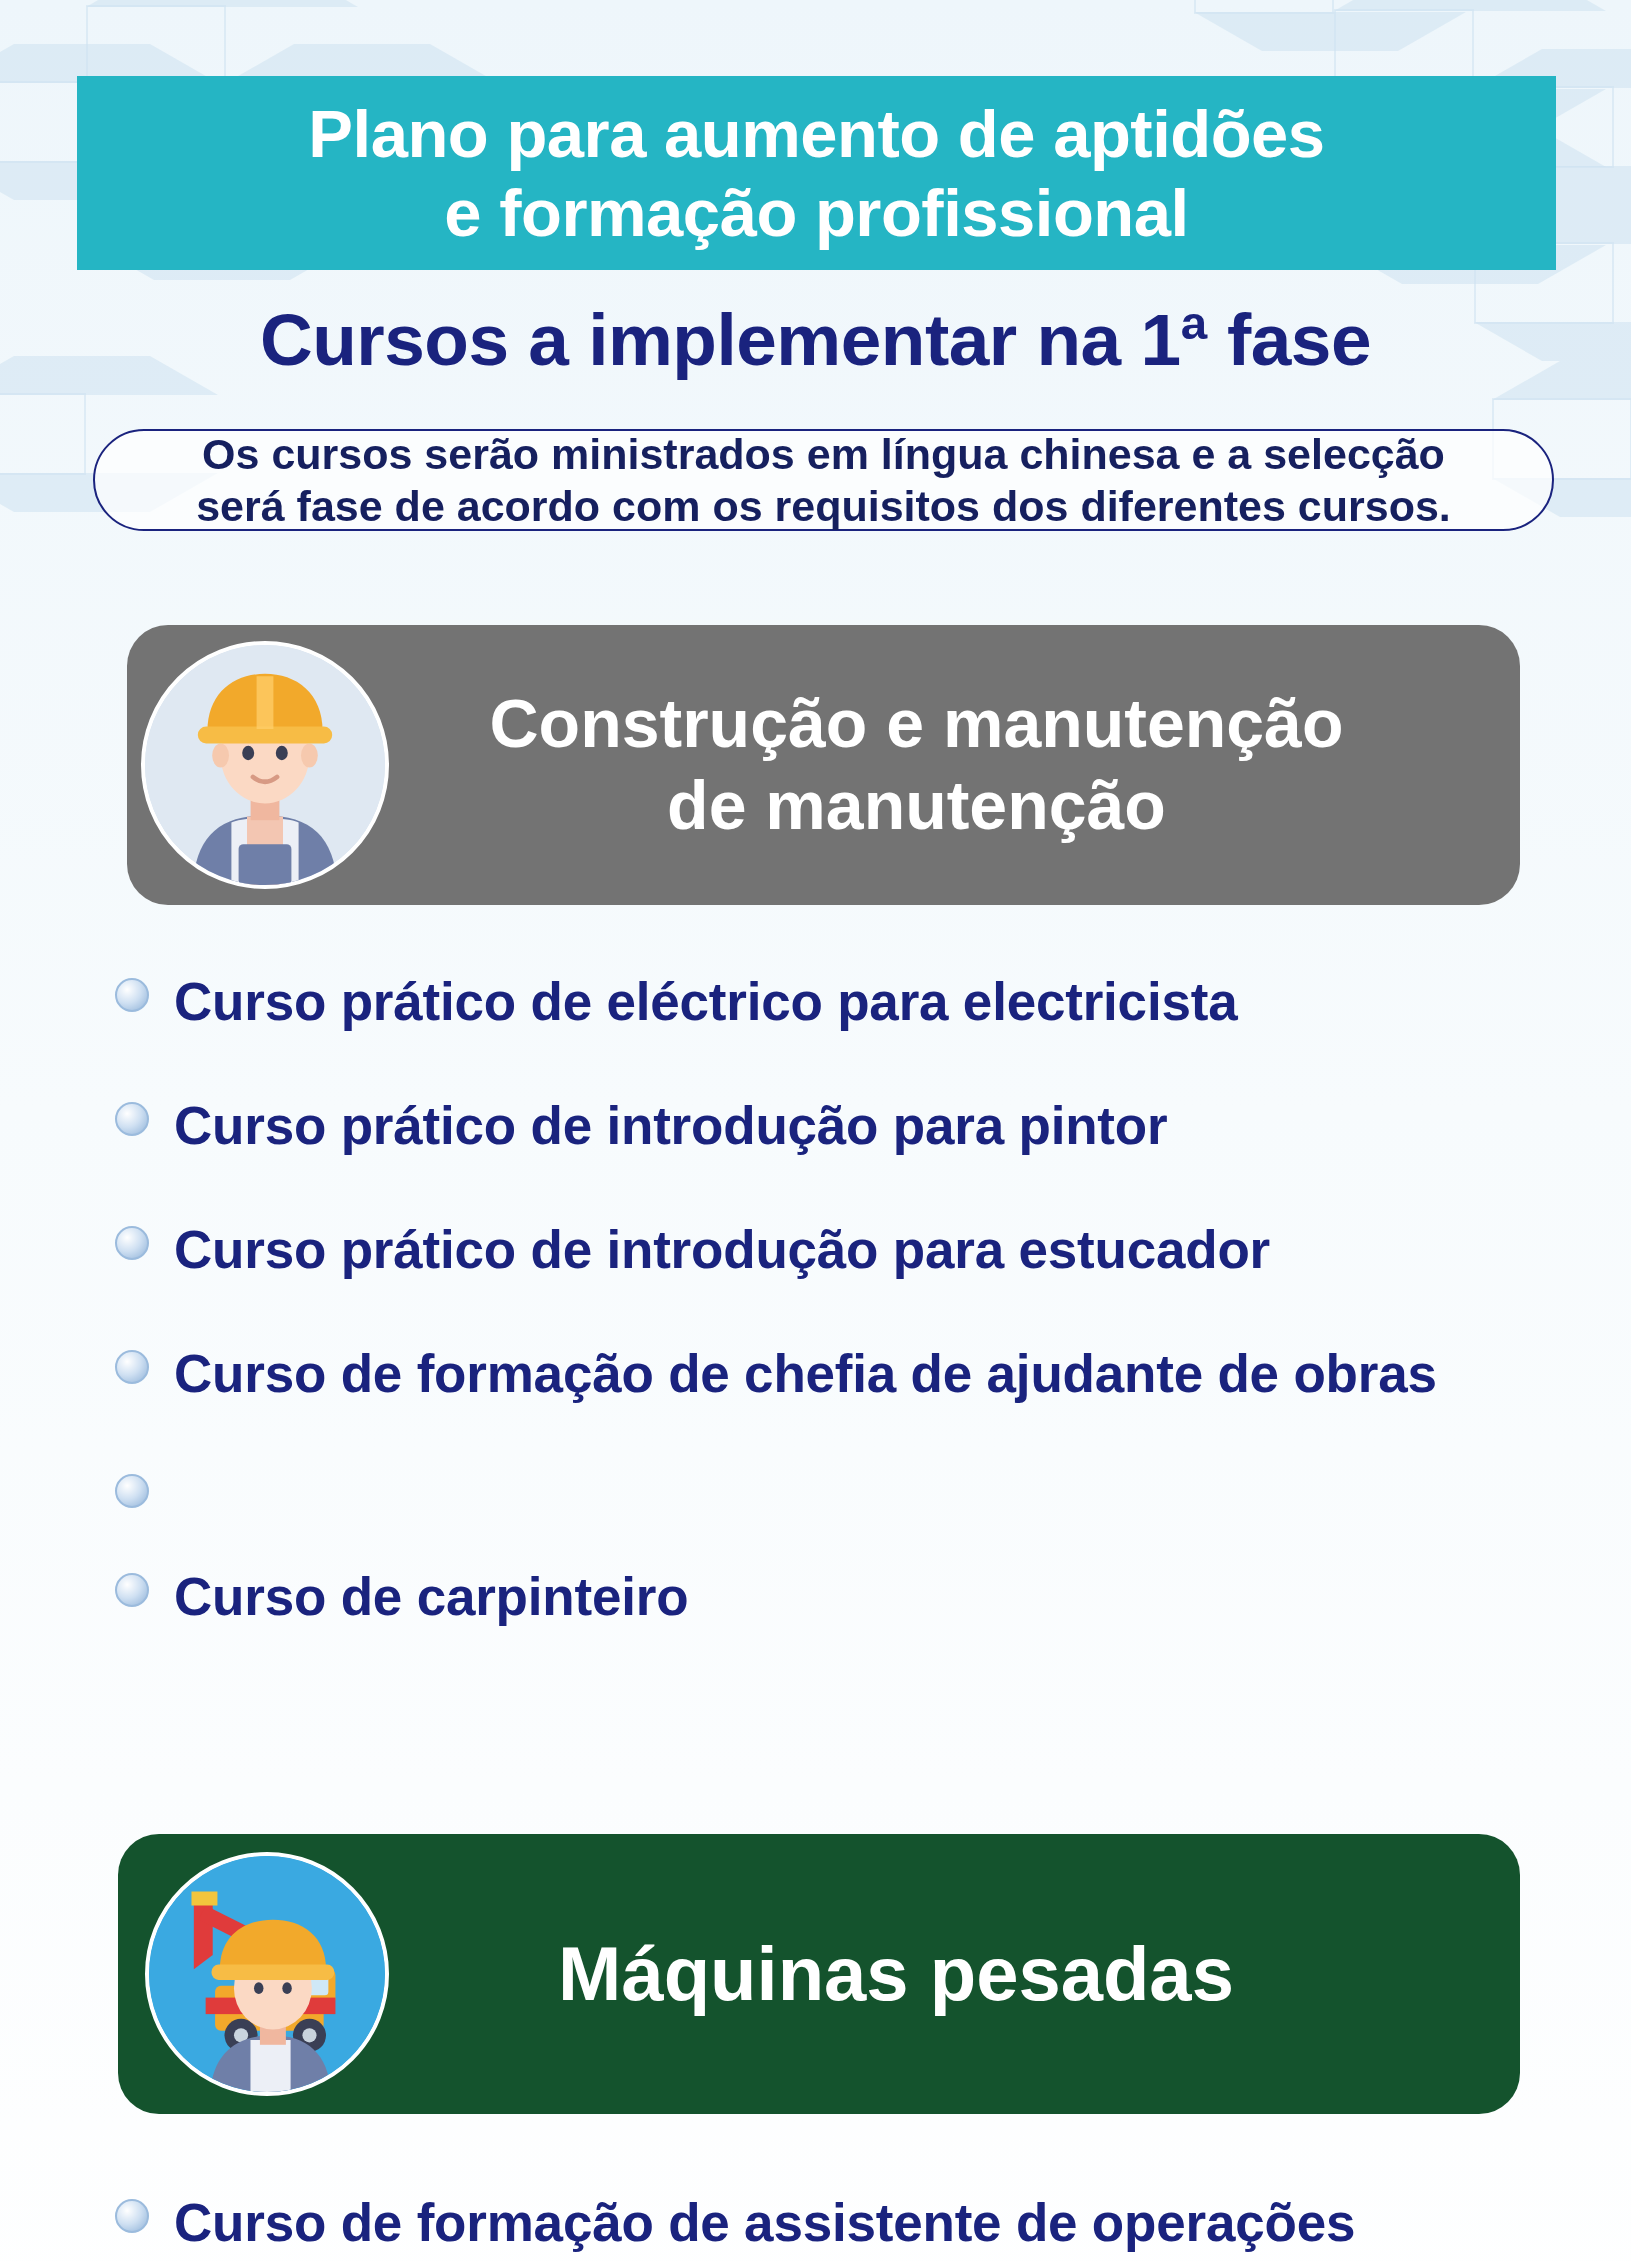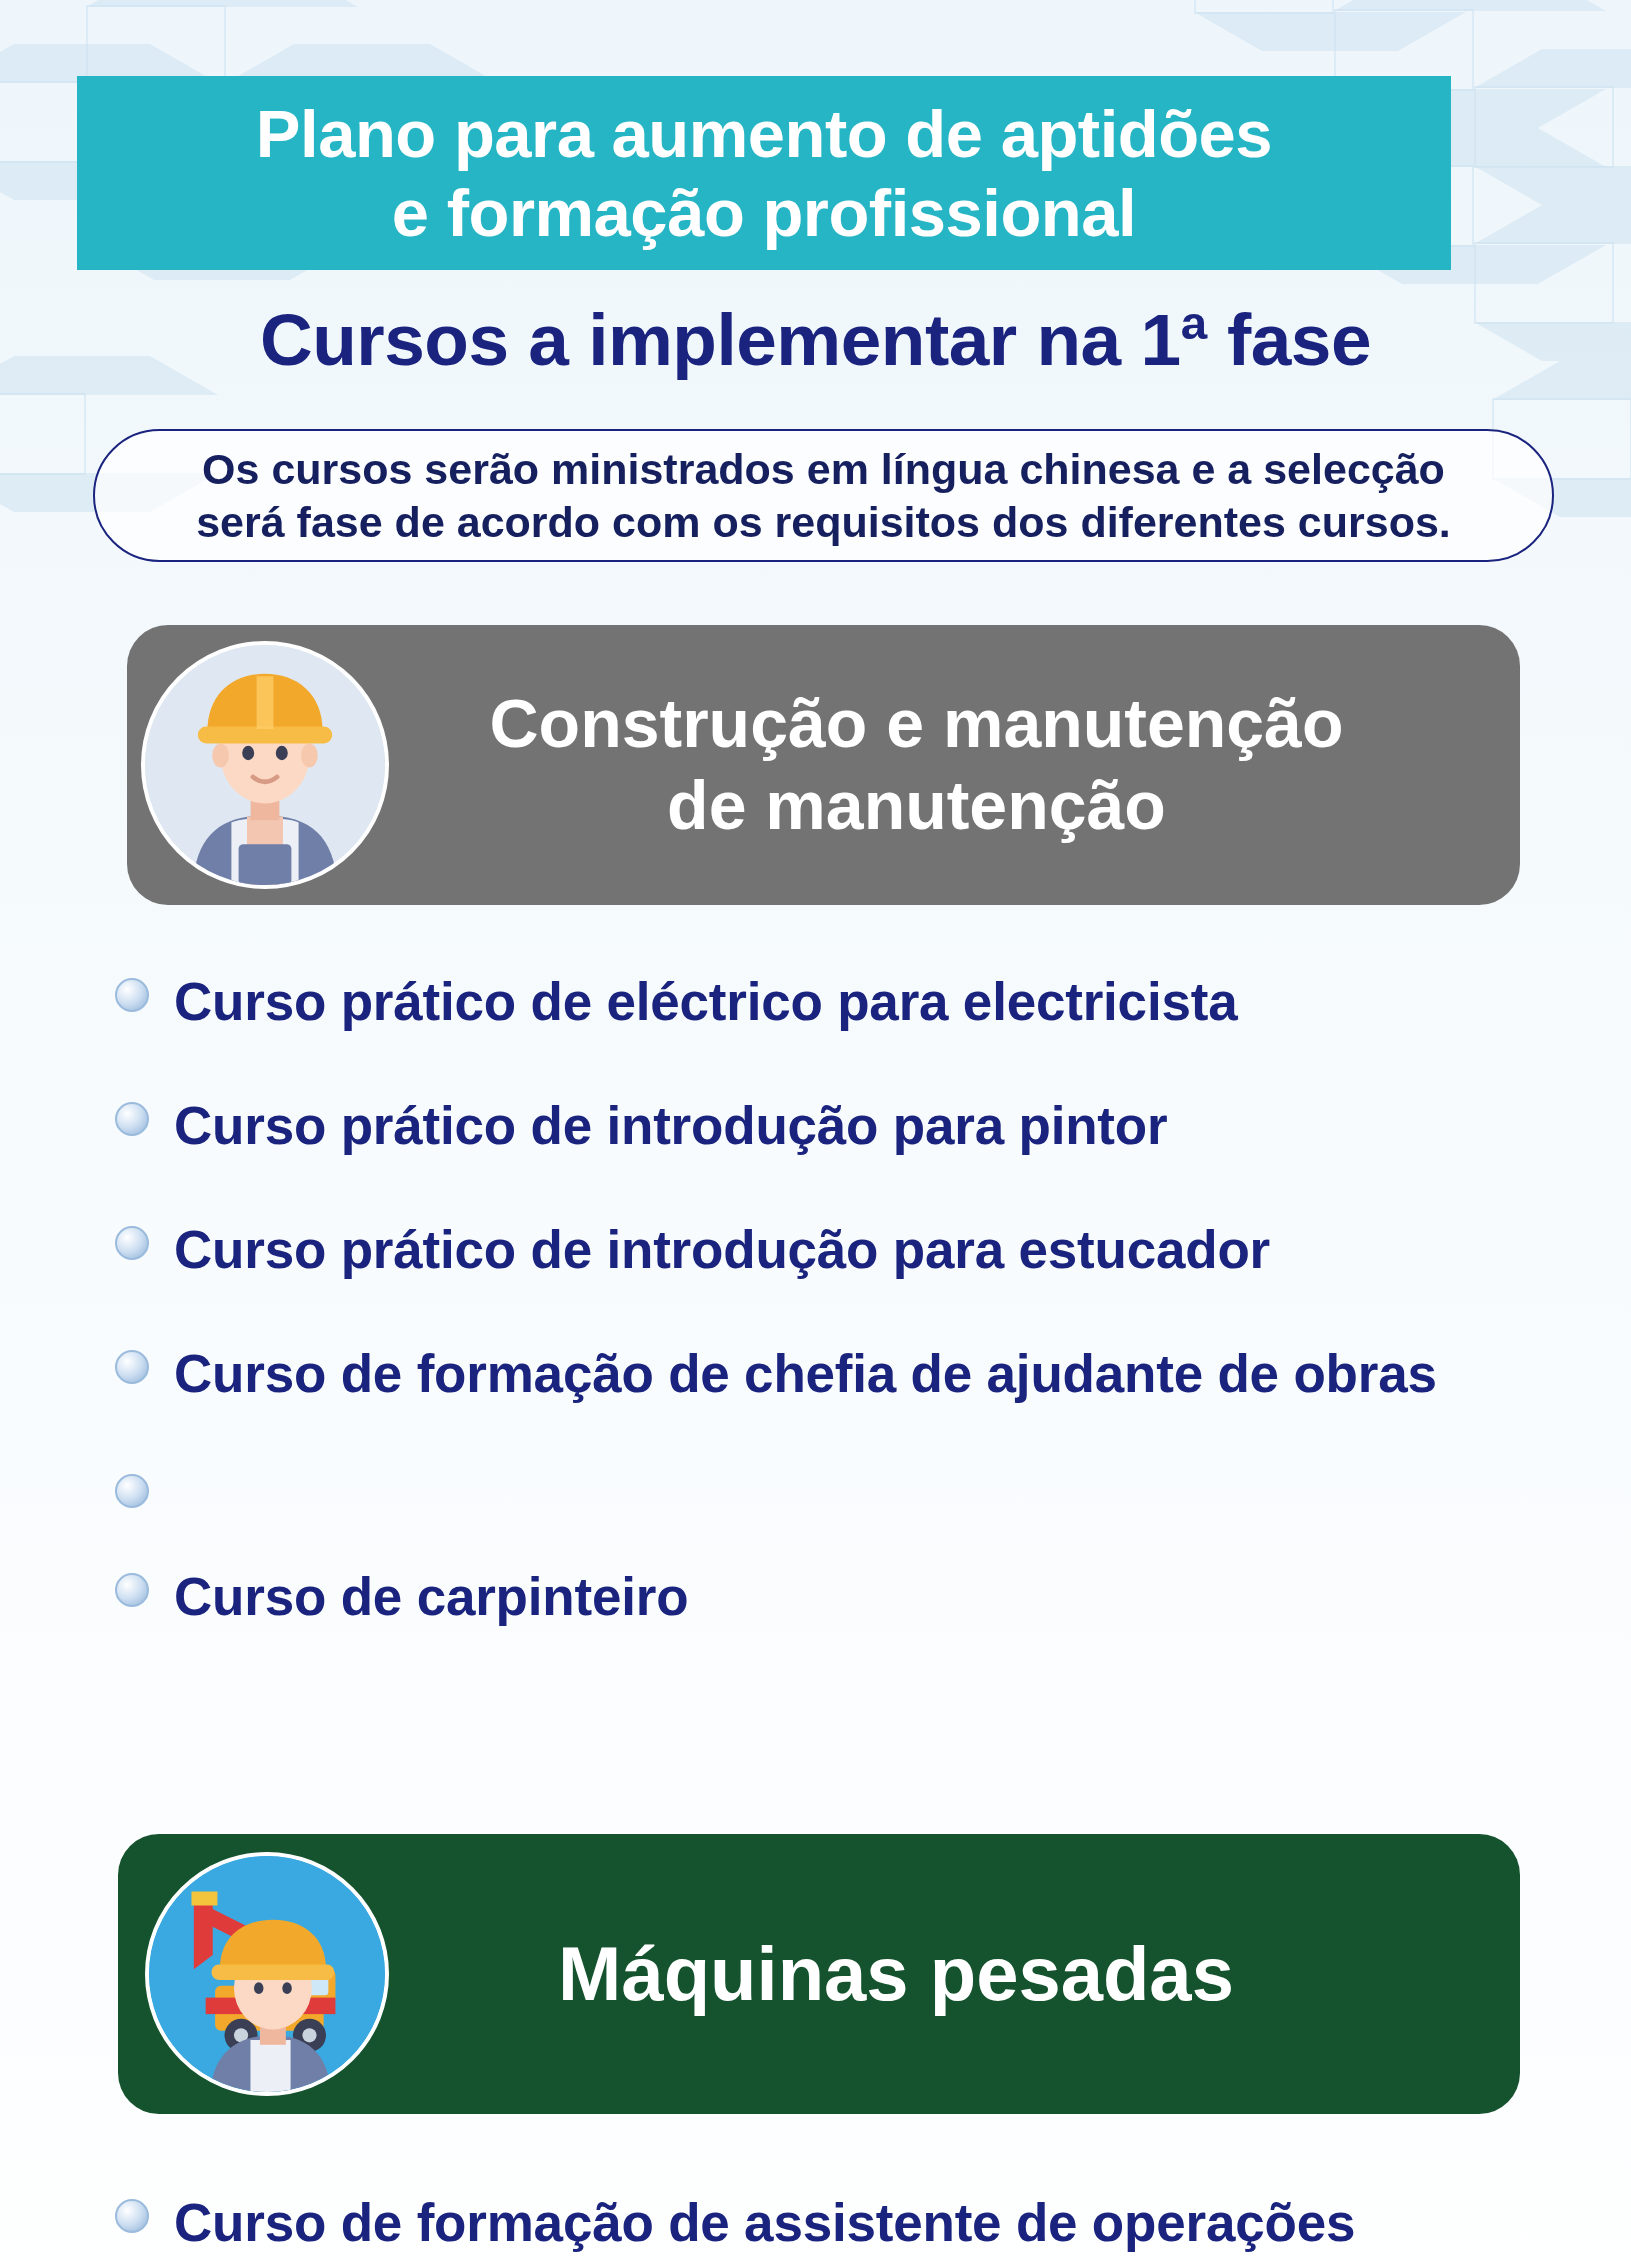--- a/index.html
+++ b/index.html
@@ -55,21 +55,21 @@
     width: 1631px;
     height: 2467px;
     z-index: 2;
   }
 
   
   .title-banner {
     position: absolute;
     left: 77px;
     top: 76px;
-    width: 1374px;
+    width: 1479px;
     height: 194px;
     background: #25b5c4;
     display: flex;
     flex-direction: column;
     align-items: center;
     justify-content: center;
     box-sizing: border-box;
   }
   .title-line {
     color: #ffffff;
@@ -93,21 +93,21 @@
     font-weight: bold;
     letter-spacing: -0.5px;
   }
 
   
   .note-box {
     position: absolute;
     left: 93px;
     top: 429px;
     width: 1461px;
-    height: 133px;
+    height: 102px;
     border: 2.7px solid #1a237e;
     border-radius: 68px;
     background: rgba(255,255,255,0.7);
     display: flex;
     flex-direction: column;
     align-items: center;
     justify-content: center;
     box-sizing: border-box;
   }
   .note-line {

